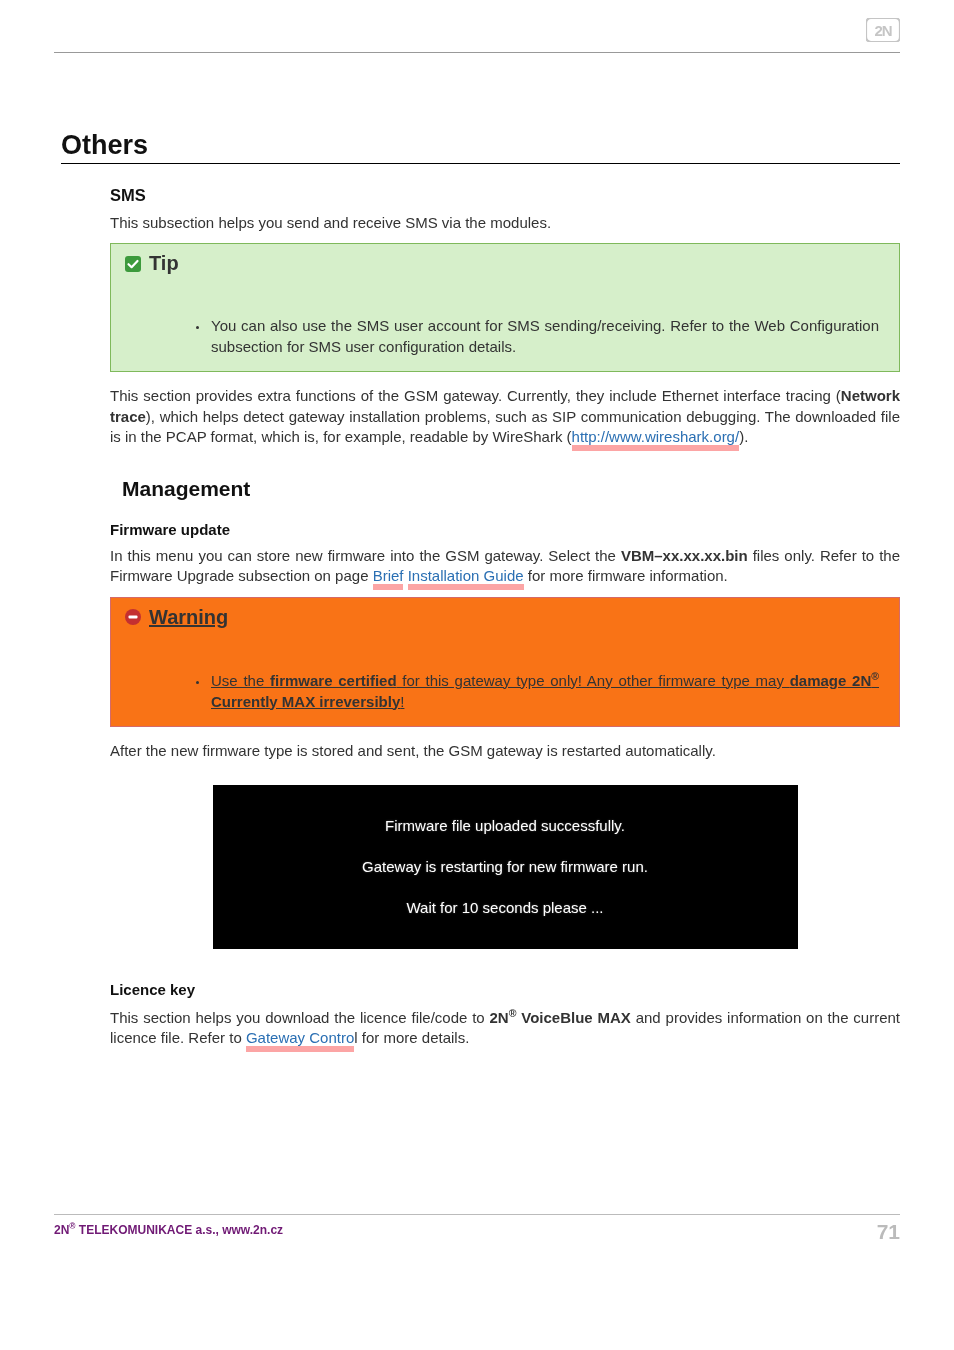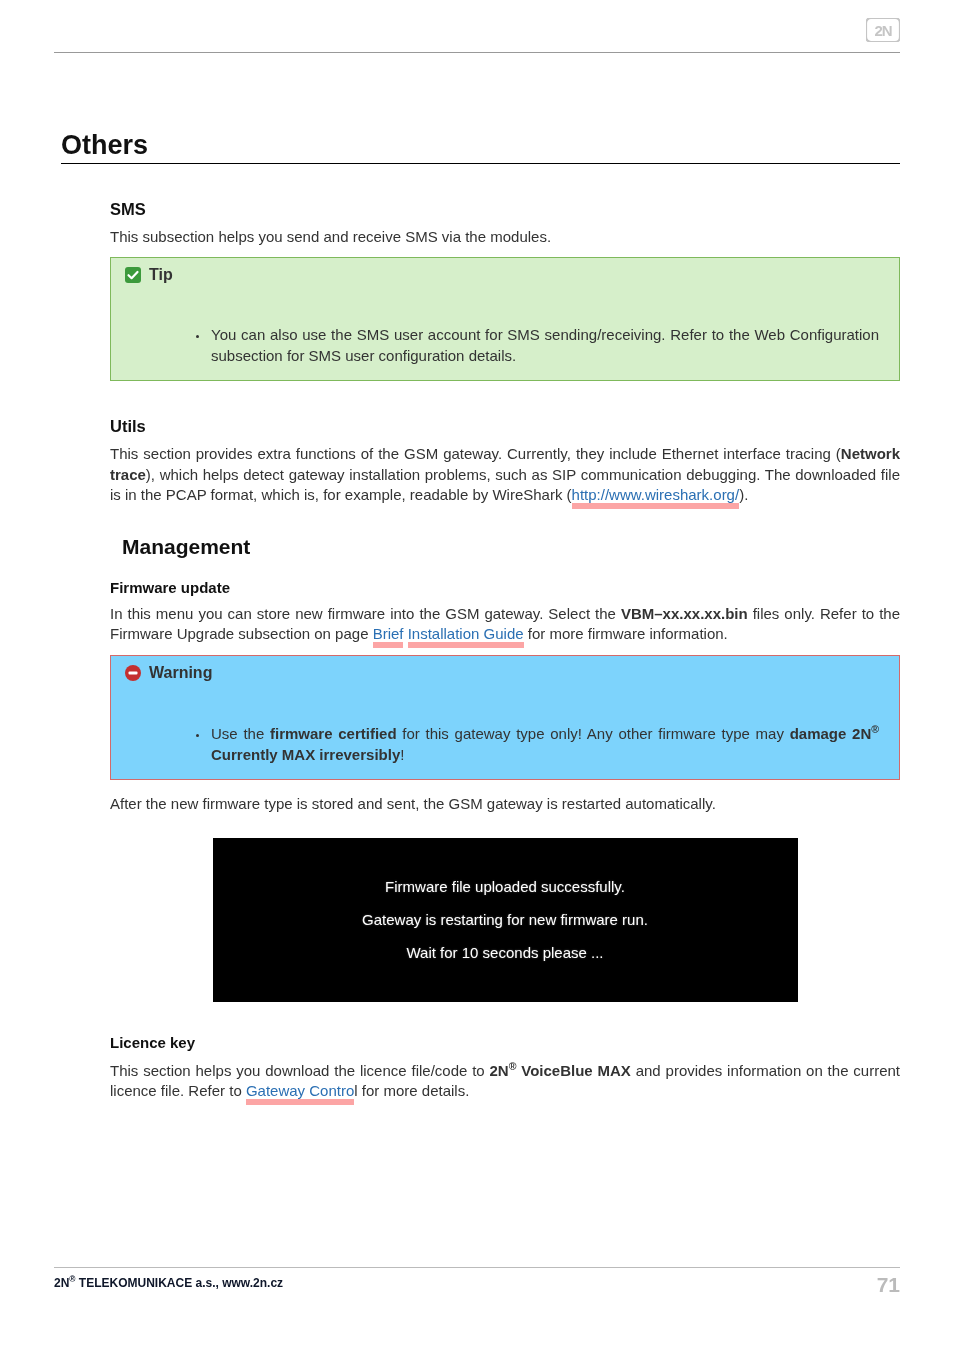--- a/index.html
+++ b/index.html
@@ -45,21 +45,21 @@
     padding-bottom: 2px;
   }
   .indent {
     margin-left: 56px;
     text-align: justify;
   }
   h3 {
     font-size: 16.5px;
     font-weight: bold;
     color: #111;
-    margin: 36px 0 8px 0;
+    margin: 22px 0 8px 0;
   }
   h2.sub {
     font-size: 21px;
     font-weight: bold;
     color: #111;
     margin: 30px 0 12px 12px;
   }
   h4 {
     font-size: 15px;
     font-weight: bold;
@@ -75,29 +75,30 @@
   .callout {
     margin: 10px 0 14px 0;
     padding: 8px 14px 14px 14px;
     border: 1.5px solid;
   }
   .tip {
     background: #d6efca;
     border-color: #7fb95b;
   }
   .warning {
-    background: #7dd3fc;
+    background: #f97316;
     border-color: #d46a6a;
+    text-decoration: underline;
   }
   .callout-head {
     display: flex;
     align-items: center;
     gap: 8px;
     font-weight: bold;
-    font-size: 16px;
+    font-size: 20px;
   }
   .callout-head svg { flex-shrink:0; }
   .callout ul {
     margin: 6px 0 0 0;
     padding-left: 84px;
     text-align: justify;
     line-height: 1.4;
   }
   .callout li {
     padding-left: 2px;
@@ -110,39 +111,39 @@
   .dialog {
     margin: 24px auto 32px auto;
     width: 585px;
     height: 164px;
     background: #000;
     color: #fff;
     text-align: center;
     display: flex;
     flex-direction: column;
     justify-content: center;
-    gap: 16px;
+    gap: 24px;
     font-family: Arial, Helvetica, sans-serif;
     font-size: 15px;
     text-shadow: 0 0 2px rgba(255,255,255,0.3);
   }
 
   .text-sup { font-size: 0.7em; vertical-align: super; }
 
   .footer {
     margin-top: 140px;
     padding: 0 54px;
   }
   .footer-rule {
     border: 0;
     border-top: 1px solid #bbb;
     margin-bottom: 6px;
   }
   .footer-left {
-    color: #0f172a;
+    color: #701a75;
     font-size: 12px;
     font-weight: bold;
     float: left;
   }
   .footer-right {
     color: #bbb;
     font-size: 21px;
     font-weight: bold;
     float: right;
     line-height: 1;
@@ -176,21 +177,20 @@
           <rect x="0" y="0" width="16" height="16" rx="3" fill="#3c9a3c"></rect>
           <path d="M3.5 8.2 L6.6 11.2 L12.5 5" stroke="#fff" stroke-width="2.2" fill="none" stroke-linecap="round" stroke-linejoin="round"></path>
         </svg>
         <span>Tip</span>
       </div>
       <ul>
           <li>You can also use the SMS user account for SMS sending/receiving. Refer to the Web Configuration subsection for SMS user configuration details.</li>
         </ul>
     </div>
 
-    <h3>Utils</h3>
     <p>
       <span>This section provides extra functions of the GSM gateway. Currently, they include Ethernet interface tracing (</span><strong>Network trace</strong><span>), which helps detect gateway installation problems, such as SIP communication debugging. The downloaded file is in the PCAP format, which is, for example, readable by WireShark (</span><a href="#">http://www.wireshark.org/</a><span>).</span>
     </p>
 
     <h2 class="sub">Management</h2>
 
     <h4>Firmware update</h4>
     <p>
       <span>In this menu you can store new firmware into the GSM gateway. Select the </span><strong>VBM–xx.xx.xx.bin</strong><span> files only. Refer to the Firmware Upgrade subsection on page </span><a href="#">Brief</a> <a href="#">Installation Guide</a><span> for more firmware information.</span>
     </p>

